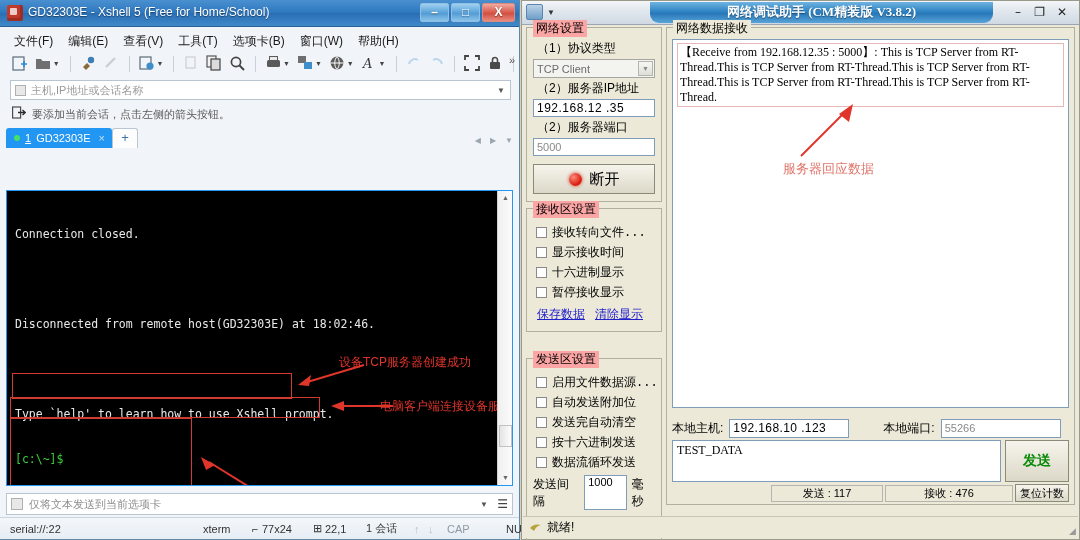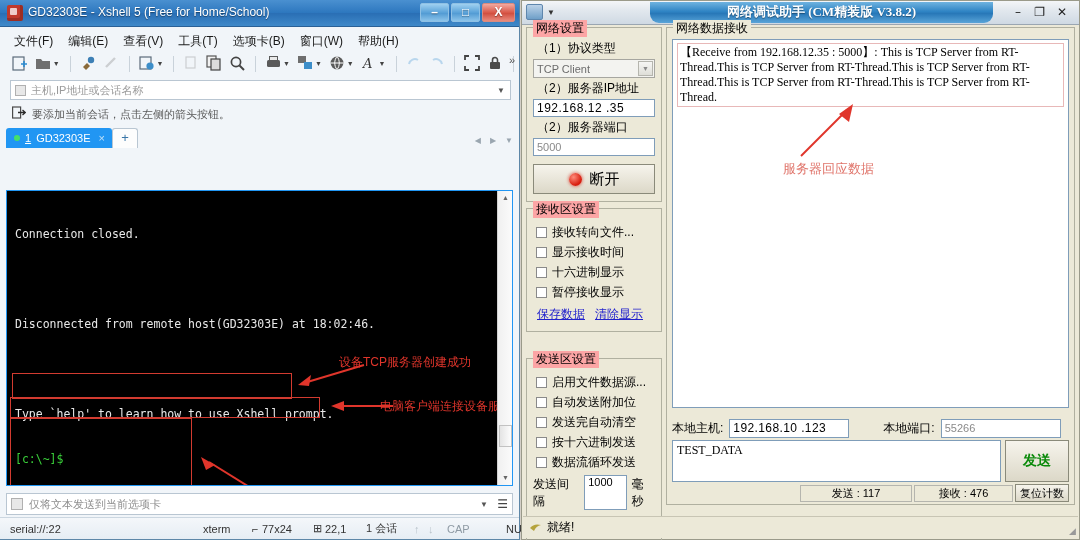--- a/index.html
+++ b/index.html
@@ -179,21 +179,21 @@
   .discbtn {
     margin-top: 8px; height: 30px; border: 1px solid #8a8a7a;
     background: linear-gradient(180deg,#f6f4ec,#dcd8c8);
     display: flex; align-items: center; justify-content: center; gap: 8px;
   }
   .discbtn .led {
     width: 13px; height: 13px; border-radius: 50%; background: radial-gradient(circle at 35% 32%,#ff8a7a,#d81f10 65%);
     box-shadow: 0 0 3px 1px rgba(216,31,16,.45);
   }
   .discbtn .lb { font-size: 15px; color: #000; font-family: "Liberation Sans", sans-serif; }
-  .cbrow { display: flex; align-items: center; gap: 5px; margin: 3px 0 3px 3px; }
+  .cbrow { display: flex; align-items: center; gap: 5px; margin: 3px 0 3px 3px; font-family: Liberation Mono, monospace; }
   .cb { width: 11px; height: 11px; border: 1px solid #8a8a8a; background: #fff; flex: 0 0 auto; }
   .cbrow .t { font-size: 12px; color: #000; white-space: nowrap; }
   .lnkrow { display: flex; gap: 10px; margin: 5px 0 1px 4px; }
   .lnk { font-size: 12px; color: #2222cc; text-decoration: underline; white-space: nowrap; }
   .introw { display: flex; align-items: center; gap: 4px; margin-top: 4px; }
   .introw .t { font-size: 12px; }
   .introw .ib { width: 44px; height: 35px; background: #fff; border: 1px solid #7f9db9; font-size: 11px; padding-left: 3px; }
 
   .nda-right { position: absolute; left: 144px; top: 26px; right: 4px; bottom: 34px; }
   .rbox { position: relative; border: 1px solid #b0b0a0; height: 100%; padding: 12px 5px 5px 5px; }
@@ -574,21 +574,21 @@
           <span class="v2">55266</span>
         </div>
 
         <div class="sendrow">
           <div class="sendbox">TEST_DATA</div>
           <div class="sendbtn">发送</div>
         </div>
 
         <div class="cntrow">
           <div class="cnt" style="width:112px;justify-content:center;">发送 : 117</div>
-          <div class="cnt" style="width:99px;justify-content:center;">接收 : 476</div>
+          <div class="cnt" style="width:128px;justify-content:center;">接收 : 476</div>
           <div class="cntbtn">复位计数</div>
         </div>
       </div>
     </div>
 
     <div class="nda-status">
       <span><svg width="13" height="11">
             <path d="M1 6 Q5 1 12 3 Q7 4 5 9 Z" fill="#b5a33c"></path>
           </svg></span>
       <span class="t">就绪!</span>

